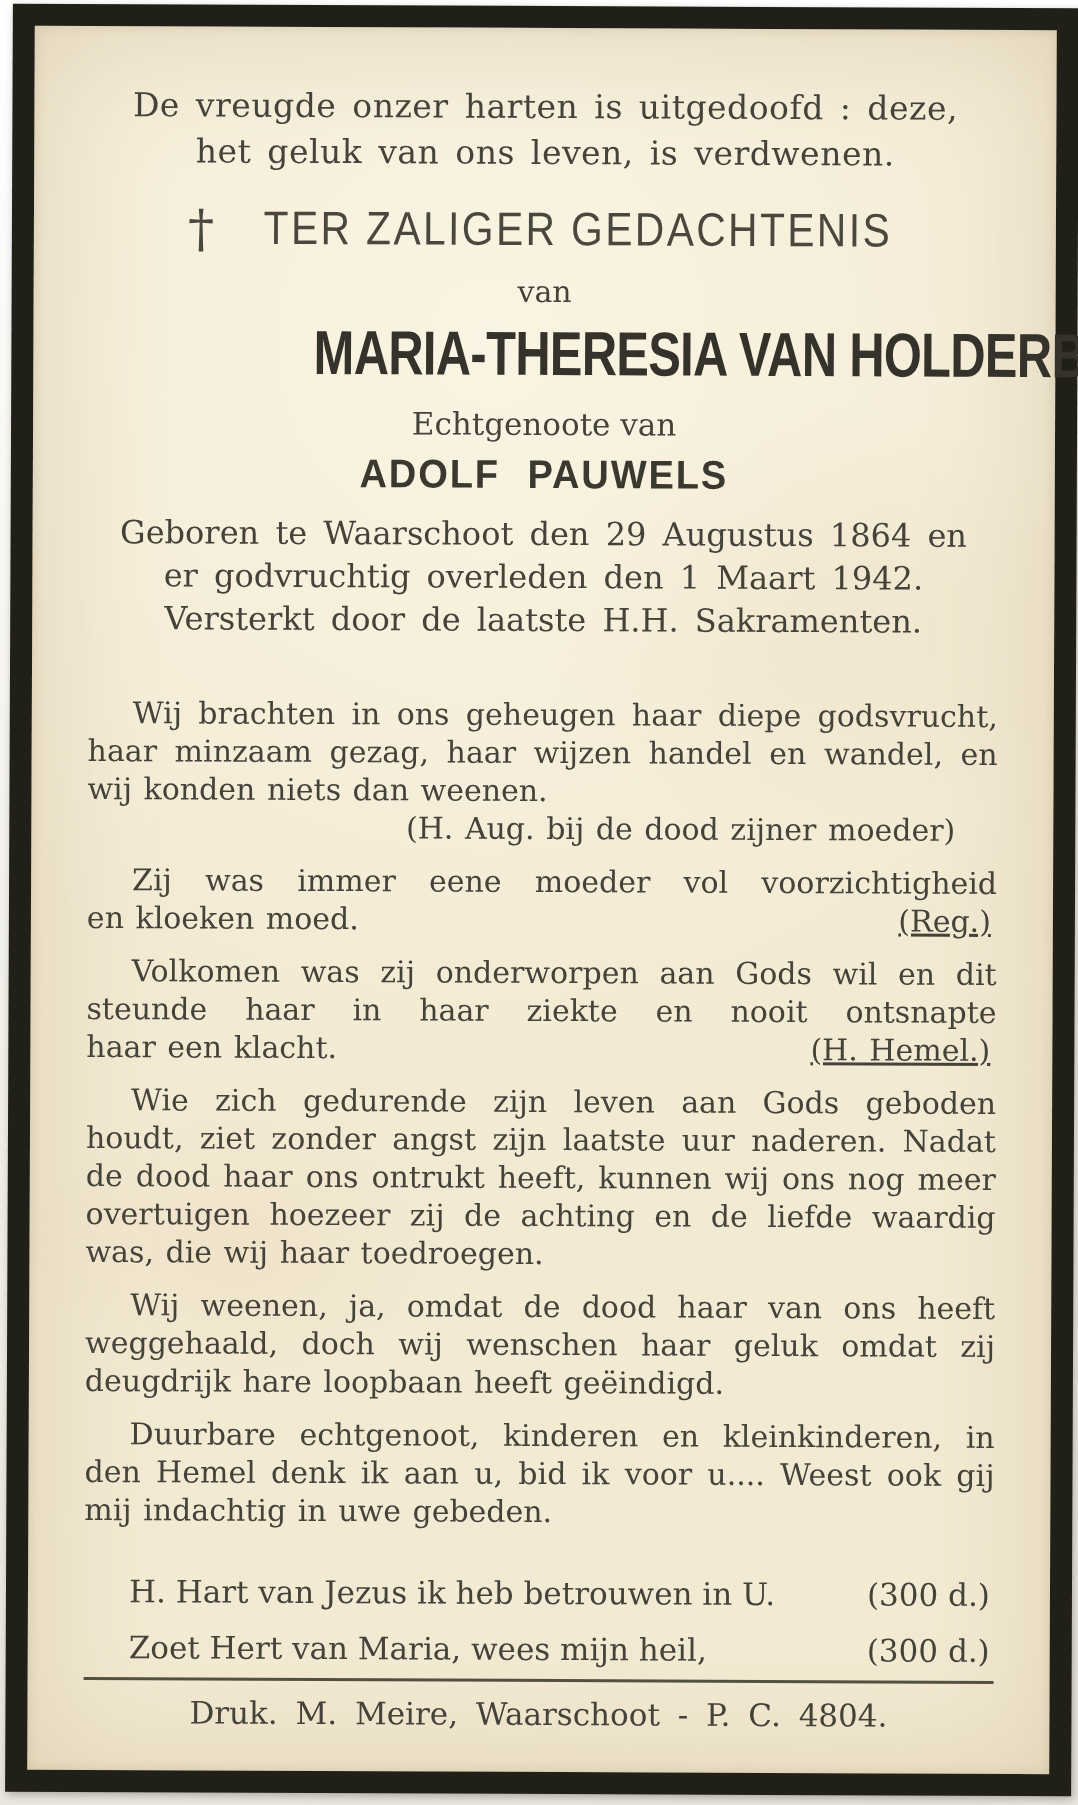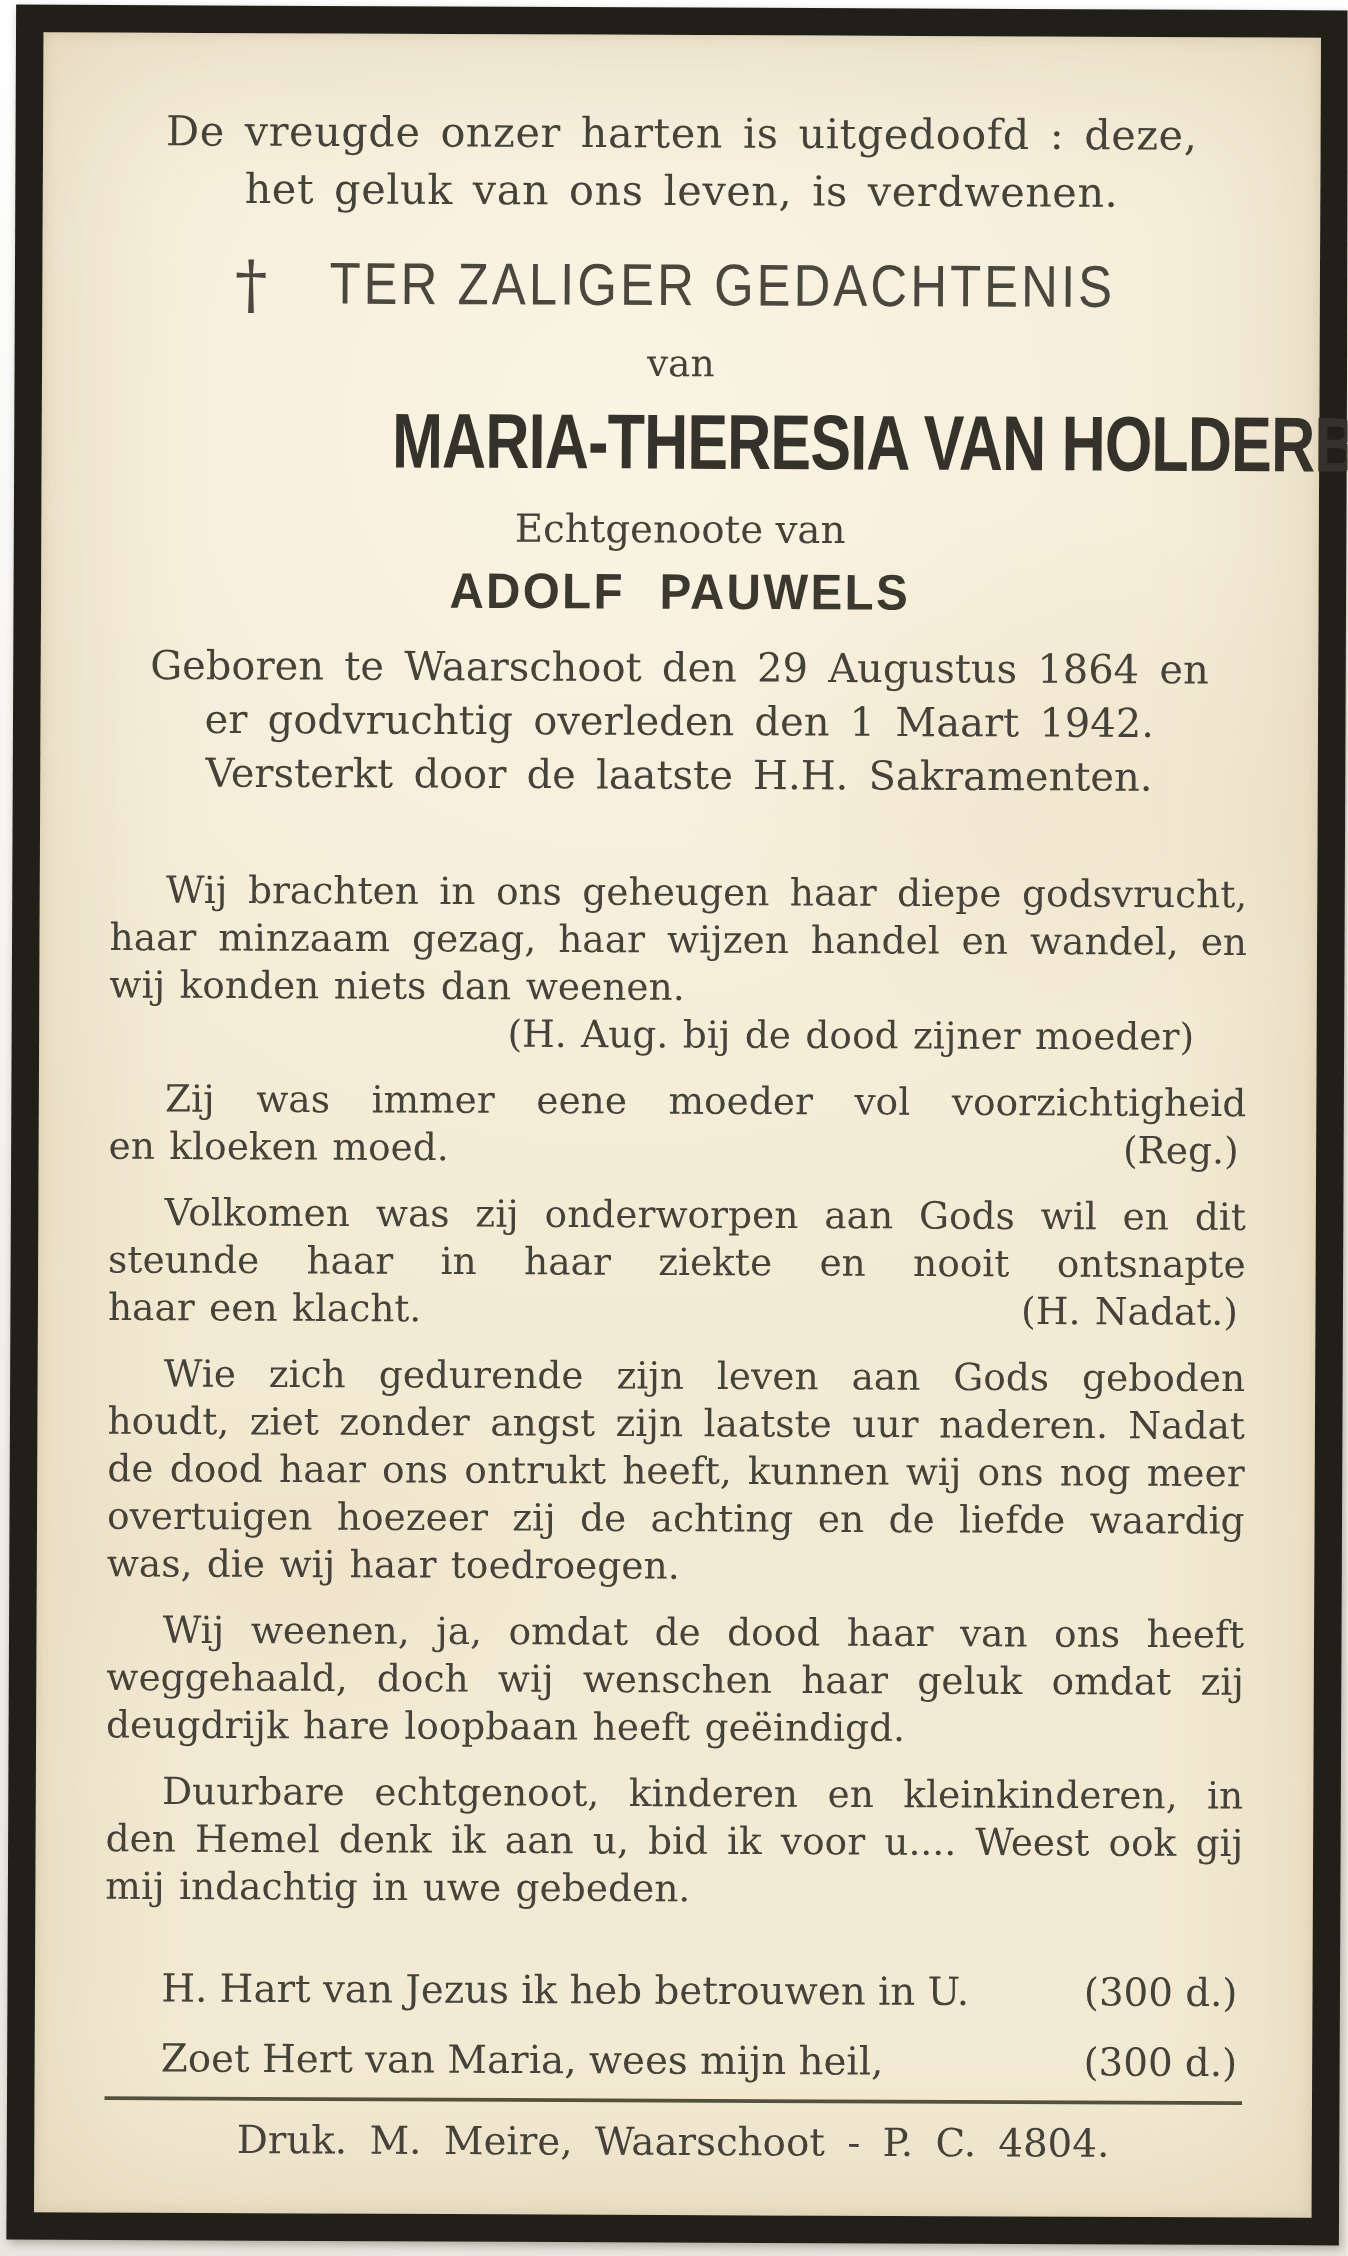--- a/index.html
+++ b/index.html
@@ -150,21 +150,21 @@
   }
   .para-main.fill-last { text-align-last: justify; }
   .attr-own-line {
     text-align: right;
     padding-right: 42px;
   }
   .last-row {
     display: flex;
     justify-content: space-between;
   }
-  .last-row .attr { padding-right: 6px; }
+  .last-row .attr { padding-right: 6px; text-decoration: underline; }
 
   
   .prayers {
     margin-top: 26px;
     font-size: 31px;
     line-height: 40px;
   }
   .prayer {
     display: flex;
     justify-content: space-between;
@@ -234,21 +234,21 @@
           <div class="para-main fill-last">Zij was immer eene moeder vol voorzichtigheid</div>
           <div class="last-row">
             <span>en kloeken moed.</span>
             <span class="attr">(Reg.)</span>
           </div>
         </div>
         <div class="para">
           <div class="para-main fill-last">Volkomen was zij onderworpen aan Gods wil en dit steunde haar in haar ziekte en nooit ontsnapte</div>
           <div class="last-row">
             <span>haar een klacht.</span>
-            <span class="attr">(H. Nadat.)</span>
+            <span class="attr">(H. Hemel.)</span>
           </div>
         </div>
         <div class="para">
           <div class="para-main">Wie zich gedurende zijn leven aan Gods geboden houdt, ziet zonder angst zijn laatste uur naderen. Nadat de dood haar ons ontrukt heeft, kunnen wij ons nog meer overtuigen hoezeer zij de achting en de liefde waardig was, die wij haar toedroegen.</div>
         </div>
         <div class="para">
           <div class="para-main">Wij weenen, ja, omdat de dood haar van ons heeft weggehaald, doch wij wenschen haar geluk omdat zij deugdrijk hare loopbaan heeft geëindigd.</div>
         </div>
         <div class="para">
           <div class="para-main">Duurbare echtgenoot, kinderen en kleinkinderen, in den Hemel denk ik aan u, bid ik voor u.... Weest ook gij mij indachtig in uwe gebeden.</div>

